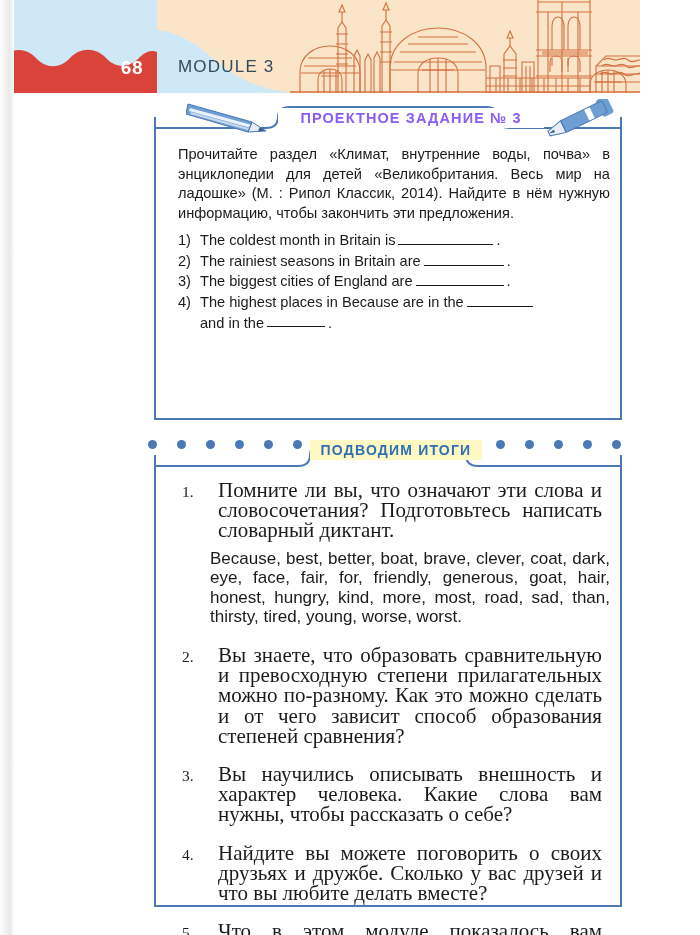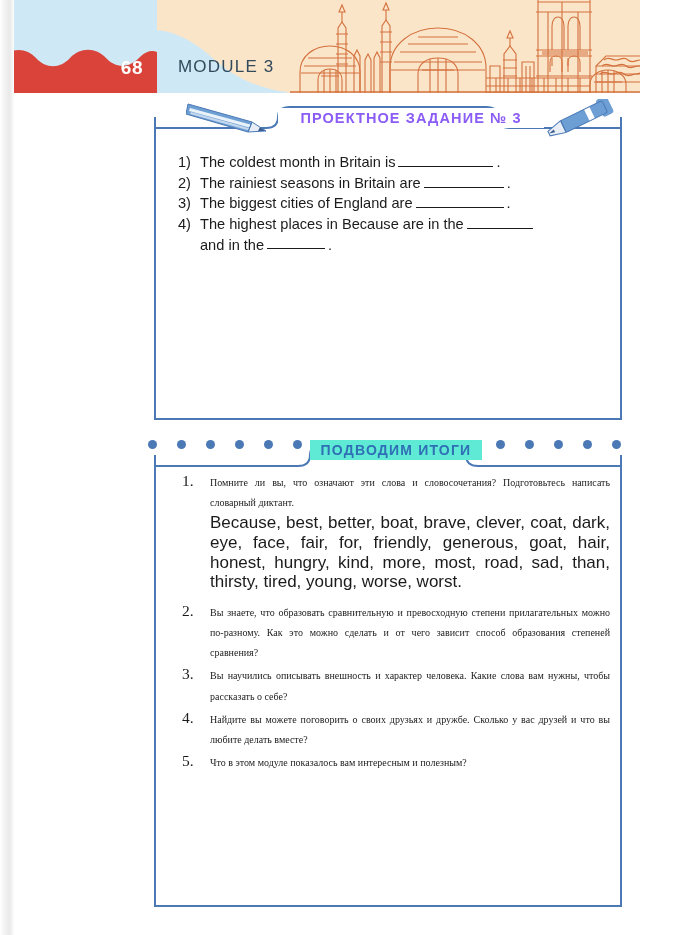--- a/index.html
+++ b/index.html
@@ -213,21 +213,21 @@
   .sum-title {
     position: absolute;
     left: 310px; top: 440px;
     width: 172px;
     text-align: center;
     color: #2f6fb5;
     font-size: 14px;
     font-weight: bold;
     letter-spacing: 1.2px;
     z-index: 8;
-    background: #5eead4;
+    background: #fef9c3;
     padding: 2px 0;
   }
 
   .dots-left {
     position: absolute;
     left: 148px; top: 440px;
     display: flex;
     gap: 20px;
     z-index: 8;
   }
@@ -260,25 +260,25 @@
     flex: none;
     font-family: "Liberation Serif", serif;
     font-size: 15.5px;
     color: #1b1b1b;
   }
   .sum-body {
     flex: 1;
   }
   .ru-serif {
     font-family: "Liberation Serif", serif;
-    font-size: 10px;
+    font-size: 21px;
     line-height: 20.2px;
     text-align: justify;
     color: #1b1b1b;
-    margin: 0;
+    margin: 8px;
   }
   .en-sans {
     font-family: "Liberation Sans", sans-serif;
     font-size: 17px;
     line-height: 19.6px;
     text-align: justify;
     color: #1b1b1b;
     margin: 0;
   }
   .gap-sm { height: 8px; }
@@ -411,20 +411,21 @@
         <path d="M16,19 L10,20.5 L16,22 Z" fill="#3c5d8c"></path>
         <rect x="26" y="14" width="46" height="13" rx="2" fill="none" stroke="#4a79b5" stroke-width="1"></rect>
         <path d="M26,14 L10,18 L10,23 L26,27 Z" fill="none" stroke="#4a79b5" stroke-width="1"></path>
       </g>
     </svg>
   </div>
 
   <div class="proj-title">ПРОЕКТНОЕ  ЗАДАНИЕ  № 3</div>
 
   <div class="proj-content">
+    <p class="ru-para">Прочитайте раздел «Климат, внутренние воды, почва» в энциклопедии для детей «Великобритания. Весь мир на ладошке» (М. : Рипол Классик, 2014). Найдите в нём нужную информацию, чтобы закончить эти предложения.</p>
 
     <ul class="en-list">
       <li>
         <span class="en-num">1)</span>
         <span class="en-text"><span>The  coldest  month  in  Britain  is</span><span class="blank b-95"></span><span>.</span></span>
       </li>
       <li>
         <span class="en-num">2)</span>
         <span class="en-text"><span>The  rainiest  seasons  in  Britain  are</span><span class="blank b-80"></span><span>.</span></span>
       </li>

